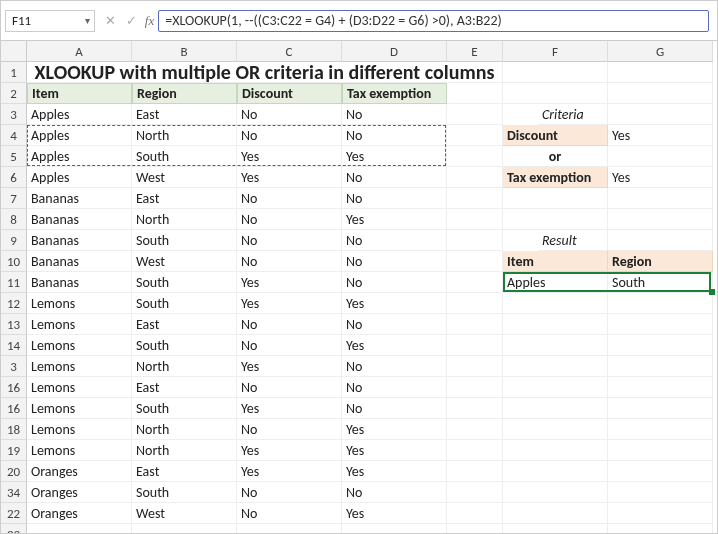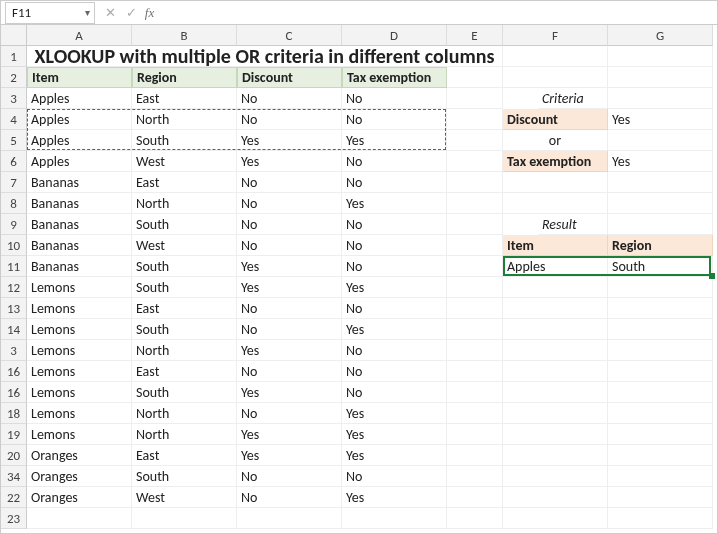--- a/index.html
+++ b/index.html
@@ -9,21 +9,21 @@
     background: #fff;
     color: #222;
     width: 718px;
     height: 534px;
     overflow: hidden;
     border: 1px solid #ccc;
   }
   .formula-bar {
     display: flex;
     align-items: center;
-    height: 24px;
+    height: 40px;
     border-bottom: 1px solid #ccc;
     background: #fff;
   }
   .name-box {
     width: 90px;
     height: 22px;
     margin: 0 4px;
     display: flex;
     align-items: center;
     justify-content: space-between;
@@ -102,21 +102,21 @@
     font-weight: bold;
     font-size: 20px;
   }
   .thdr {
     font-weight: bold;
     background: #e6efe0;
     border: 1px solid #c6d8bb;
   }
   .criteria-hdr { background: #fce8d8; font-weight: bold; border-color:#f0d5bd; }
   .criteria-label { font-style: italic; margin-left: 35px; }
-  .or-cell { justify-content: center; }
+  .or-cell { justify-content: center; font-weight: bold; }
   .result-hdr { background: #fce8d8; font-weight: bold; border-color:#f0d5bd; }
   .selection {
     position: absolute;
     border: 1.5px dashed #4a55c8;
     pointer-events: none;
   }
   .active-border {
     position: absolute;
     border: 2px solid #1a7f37;
     pointer-events: none;
@@ -135,20 +135,23 @@
 <div class="formula-bar">
   <div class="name-box">
     <span>F11</span>
     <span class="chev">▾</span>
   </div>
   <div class="fx-zone">
     <span class="sym">✕</span>
     <span class="sym">✓</span>
     <span class="fx">fx</span>
   </div>
+  <div class="formula-input">
+    <span>=XLOOKUP(1, --((C3:C22 = G4) + (D3:D22 = G6) &gt;0), A3:B22)</span>
+  </div>
 </div>
 
 <div class="grid" id="grid">
 
   <div class="corner"></div>
     <div class="hdr">A</div>
     <div class="hdr">B</div>
     <div class="hdr">C</div>
     <div class="hdr">D</div>
     <div class="hdr">E</div>

